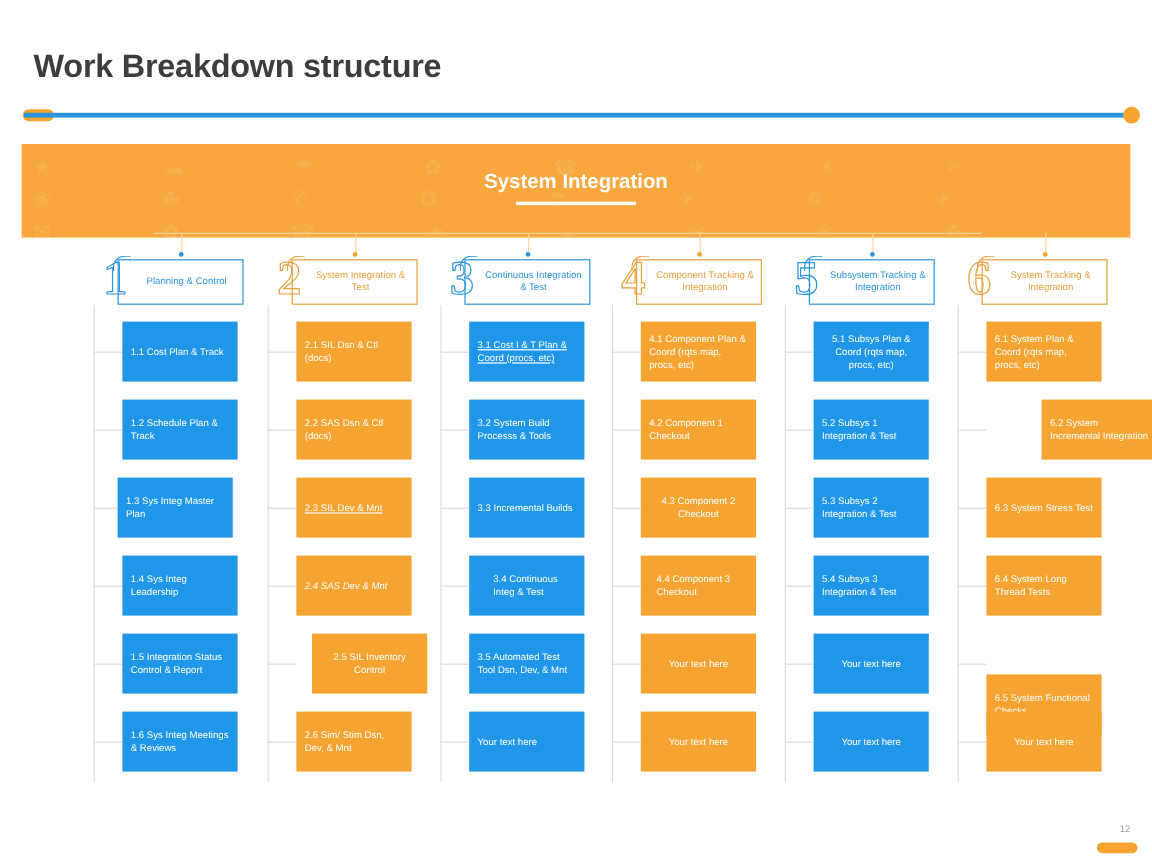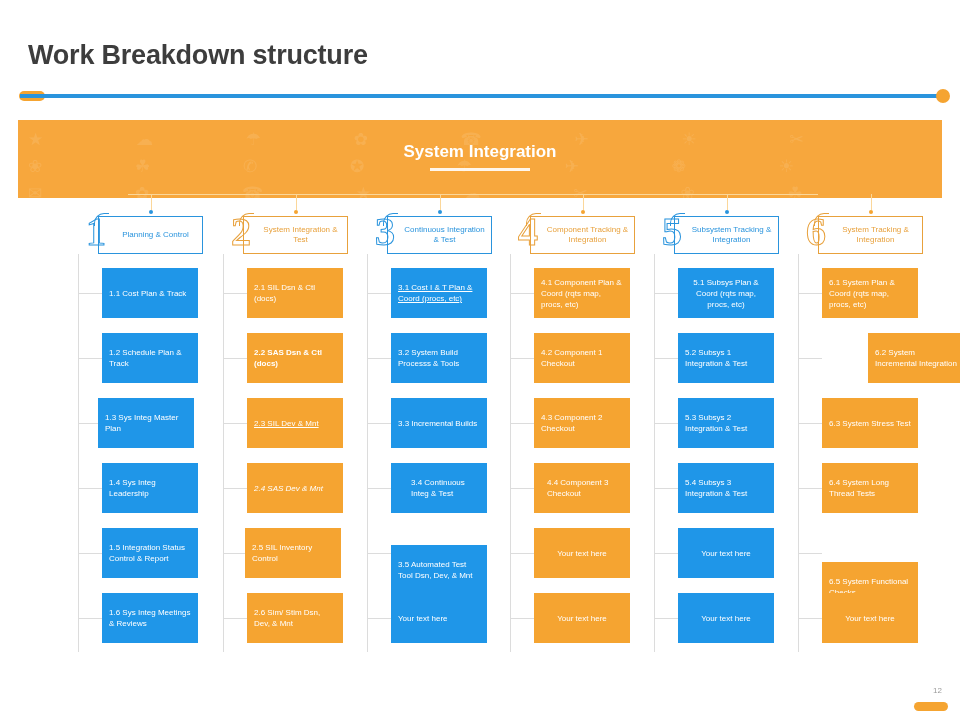--- a/index.html
+++ b/index.html
@@ -152,63 +152,63 @@
       <div class="hdr-drop" style="background: rgb(251, 215, 154);"></div>
       <div class="hdr-dot" style="background: rgb(245, 164, 49);"></div>
       <div class="hdr-box">System Integration &amp; Test</div>
       <div class="hdr-hook"></div>
       <div class="hdr-numeral">2</div>
     </div>
     <div class="trunk" style="left: 223px;"></div>
     <div class="stub" style="left: 223px; top: 293px;"></div>
     <div class="node orange" style="left: 247px; top: 268px;">2.1 SIL Dsn &amp; Ctl (docs)</div>
     <div class="stub" style="left: 223px; top: 358px;"></div>
-    <div class="node orange" style="left: 247px; top: 333px; font-weight: bold;">2.2 SAS Dsn &amp; Ctl (docs)</div>
+    <div class="node orange" style="left: 247px; top: 333px;">2.2 SAS Dsn &amp; Ctl (docs)</div>
     <div class="stub" style="left: 223px; top: 423px;"></div>
     <div class="node orange" style="left: 247px; top: 398px; text-decoration: underline;">2.3 SIL Dev &amp; Mnt</div>
     <div class="stub" style="left: 223px; top: 488px;"></div>
     <div class="node orange" style="left: 247px; top: 463px; font-style: italic;">2.4 SAS Dev &amp; Mnt</div>
     <div class="stub" style="left: 223px; top: 553px;"></div>
-    <div class="node orange" style="left: 245px; top: 528px;">2.5 SIL Inventory Control</div>
+    <div class="node orange" style="left: 260px; top: 528px; text-align: center;">2.5 SIL Inventory Control</div>
     <div class="stub" style="left: 223px; top: 618px;"></div>
     <div class="node orange" style="left: 247px; top: 593px;">2.6 Sim/ Stim Dsn, Dev, &amp; Mnt</div>
     <div class="col" style="left: 365px;">
       <div class="hdr-drop" style="background: rgb(251, 215, 154);"></div>
       <div class="hdr-dot" style="background: rgb(42, 148, 221);"></div>
       <div class="hdr-box">Continuous Integration &amp; Test</div>
       <div class="hdr-hook"></div>
       <div class="hdr-numeral">3</div>
     </div>
     <div class="trunk" style="left: 367px;"></div>
     <div class="stub" style="left: 367px; top: 293px;"></div>
     <div class="node blue" style="left: 391px; top: 268px; text-decoration: underline;">3.1 Cost I &amp; T Plan &amp; Coord (procs, etc)</div>
     <div class="stub" style="left: 367px; top: 358px;"></div>
     <div class="node blue" style="left: 391px; top: 333px;">3.2 System Build Processs &amp; Tools</div>
     <div class="stub" style="left: 367px; top: 423px;"></div>
     <div class="node blue" style="left: 391px; top: 398px;">3.3 Incremental Builds</div>
     <div class="stub" style="left: 367px; top: 488px;"></div>
     <div class="node blue" style="left: 391px; top: 463px; padding-left: 20px;">3.4 Continuous Integ &amp; Test</div>
     <div class="stub" style="left: 367px; top: 553px;"></div>
-    <div class="node blue" style="left: 391px; top: 528px; margin-top: 17px;">3.5 Automated Test Tool Dsn, Dev, &amp; Mnt</div>
+    <div class="node blue" style="left: 391px; top: 528px;">3.5 Automated Test Tool Dsn, Dev, &amp; Mnt</div>
     <div class="stub" style="left: 367px; top: 618px;"></div>
     <div class="node blue" style="left: 391px; top: 593px;">Your text here</div>
     <div class="col orange" style="left: 508px;">
       <div class="hdr-drop" style="background: rgb(251, 215, 154);"></div>
       <div class="hdr-dot" style="background: rgb(245, 164, 49);"></div>
       <div class="hdr-box">Component Tracking &amp; Integration</div>
       <div class="hdr-hook"></div>
       <div class="hdr-numeral">4</div>
     </div>
     <div class="trunk" style="left: 510px;"></div>
     <div class="stub" style="left: 510px; top: 293px;"></div>
     <div class="node orange" style="left: 534px; top: 268px;">4.1 Component Plan &amp; Coord (rqts map, procs, etc)</div>
     <div class="stub" style="left: 510px; top: 358px;"></div>
     <div class="node orange" style="left: 534px; top: 333px;">4.2 Component 1 Checkout</div>
     <div class="stub" style="left: 510px; top: 423px;"></div>
-    <div class="node orange" style="left: 534px; top: 398px;">4.3 Component 2 Checkout</div>
+    <div class="node orange" style="left: 534px; top: 398px; text-align: center;">4.3 Component 2 Checkout</div>
     <div class="stub" style="left: 510px; top: 488px;"></div>
     <div class="node orange" style="left: 534px; top: 463px; padding-left: 13px;">4.4 Component 3 Checkout</div>
     <div class="stub" style="left: 510px; top: 553px;"></div>
     <div class="node orange center" style="left: 534px; top: 528px;">Your text here</div>
     <div class="stub" style="left: 510px; top: 618px;"></div>
     <div class="node orange center" style="left: 534px; top: 593px;">Your text here</div>
     <div class="col" style="left: 652px;">
       <div class="hdr-drop" style="background: rgb(251, 215, 154);"></div>
       <div class="hdr-dot" style="background: rgb(42, 148, 221);"></div>
       <div class="hdr-box">Subsystem Tracking &amp; Integration</div>

